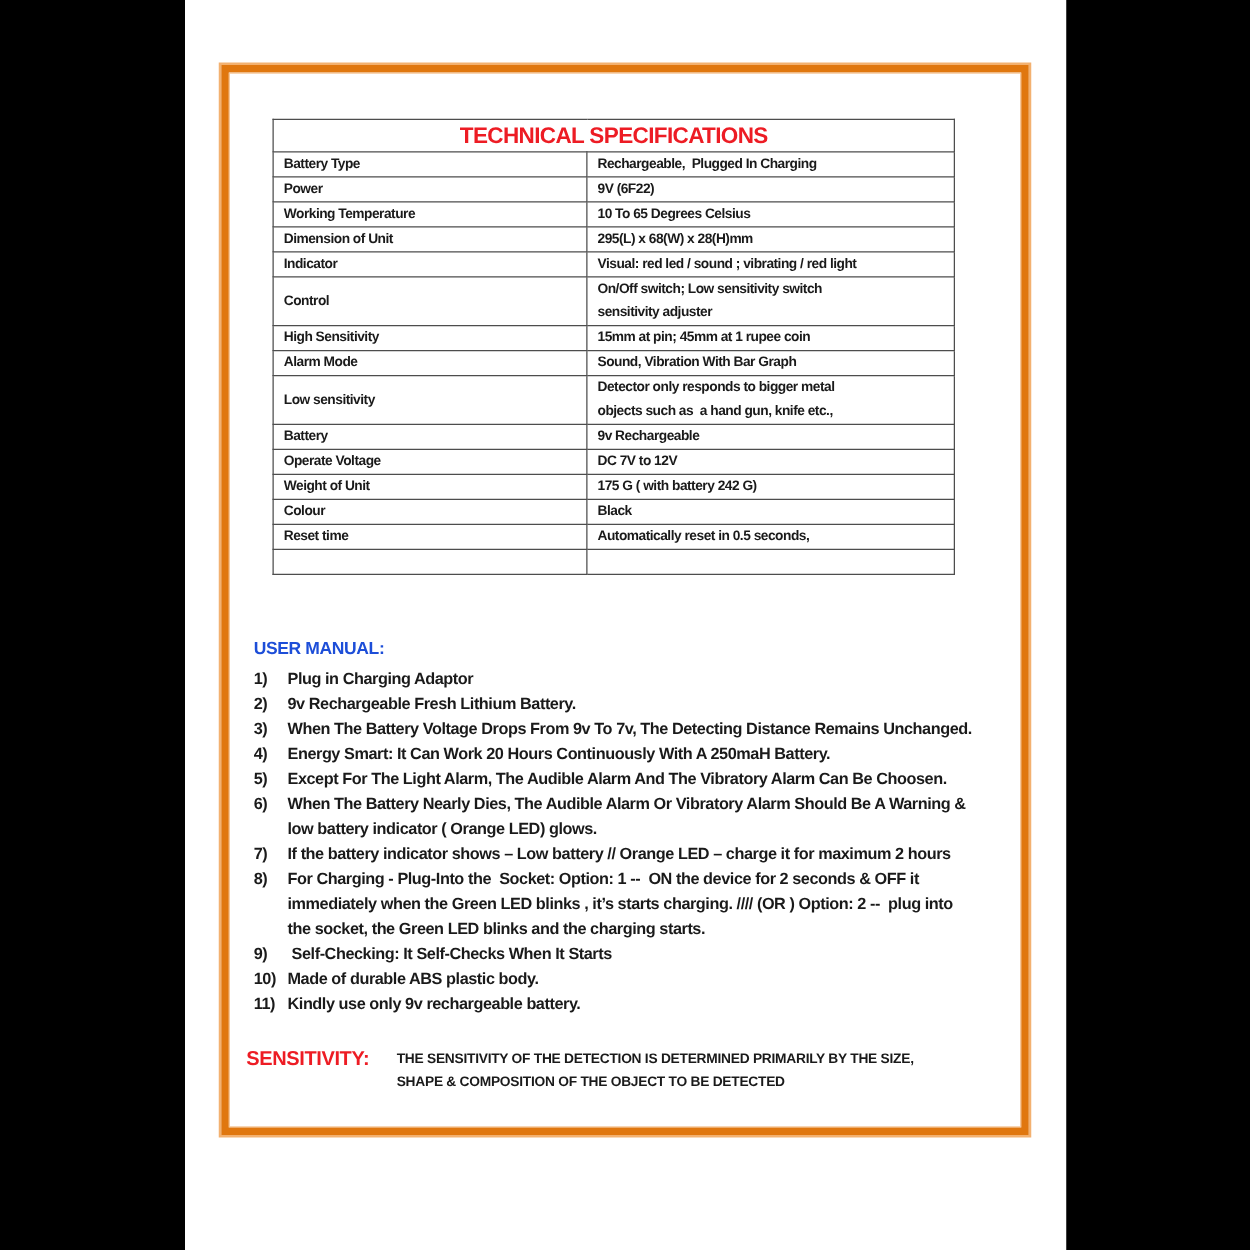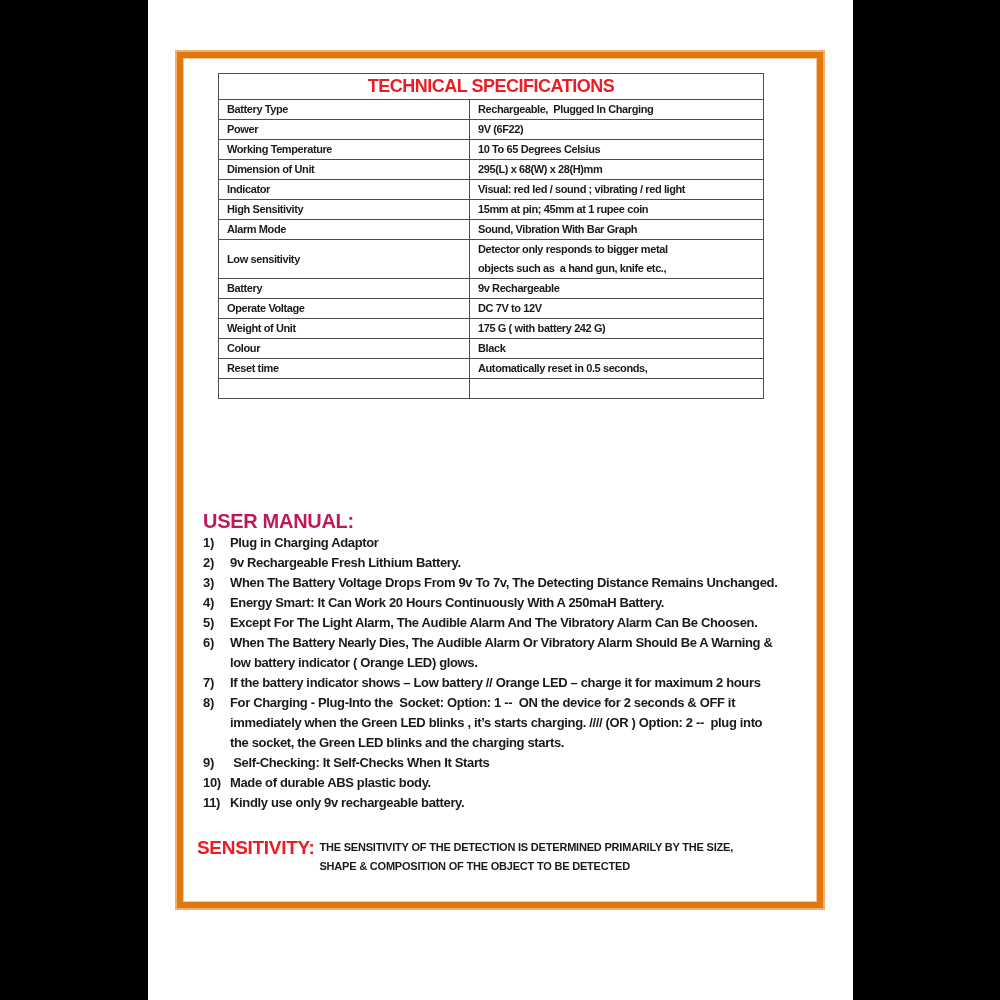--- a/index.html
+++ b/index.html
@@ -33,21 +33,21 @@
     width: 634px;
     height: 844px;
     border: 6px solid #e0770f;
     box-shadow: 0 0 0 2px #f3b170, inset 0 0 0 1px #f6c79a;
   }
 
   
   .spec-table {
     position: absolute;
     left: 218px;
-    top: 73px;
+    top: 95px;
     width: 545px;
     border-collapse: collapse;
     table-layout: fixed;
   }
   .spec-table th, .spec-table td {
     border: 1px solid #4d4d4d;
     padding: 0 8px;
     font-size: 11px;
     line-height: 19px;
     height: 19px;
@@ -67,22 +67,22 @@
     letter-spacing: -0.5px;
   }
   .spec-table col.c-label { width: 251px; }
   .spec-table col.c-value { width: 294px; }
 
   
   .um-heading {
     position: absolute;
     left: 203px;
     top: 510px;
-    color: #be185d;
-    font-size: 20px;
+    color: #1d4ed8;
+    font-size: 14px;
     letter-spacing: -0.3px;
   }
   .manual-list {
     position: absolute;
     left: 203px;
     top: 533px;
     width: 630px;
   }
   .manual-item {
     display: flex;
@@ -104,23 +104,23 @@
   .sensitivity {
     position: absolute;
     left: 197px;
     top: 838px;
     width: 580px;
     display: flex;
     align-items: flex-start;
   }
   .sens-label {
     color: #ed1c24;
-    font-size: 19px;
+    font-size: 16px;
     letter-spacing: -0.3px;
-    margin-right: 5px;
+    margin-right: 22px;
     line-height: 19px;
   }
   .sens-text {
     font-size: 11px;
     letter-spacing: -0.2px;
     line-height: 19px;
   }
 </style>
 </head>
 <body>
@@ -156,20 +156,25 @@
         </tr>
         <tr>
           <td>Dimension of Unit</td>
           <td>295(L) x 68(W) x 28(H)mm</td>
         </tr>
         <tr>
           <td>Indicator</td>
           <td>Visual: red led / sound ; vibrating / red light</td>
         </tr>
         <tr>
+          <td>Control</td>
+          <td>On/Off switch; Low sensitivity switch
+sensitivity adjuster</td>
+        </tr>
+        <tr>
           <td>High Sensitivity</td>
           <td>15mm at pin; 45mm at 1 rupee coin</td>
         </tr>
         <tr>
           <td>Alarm Mode</td>
           <td>Sound, Vibration With Bar Graph</td>
         </tr>
         <tr>
           <td>Low sensitivity</td>
           <td>Detector only responds to bigger metal

